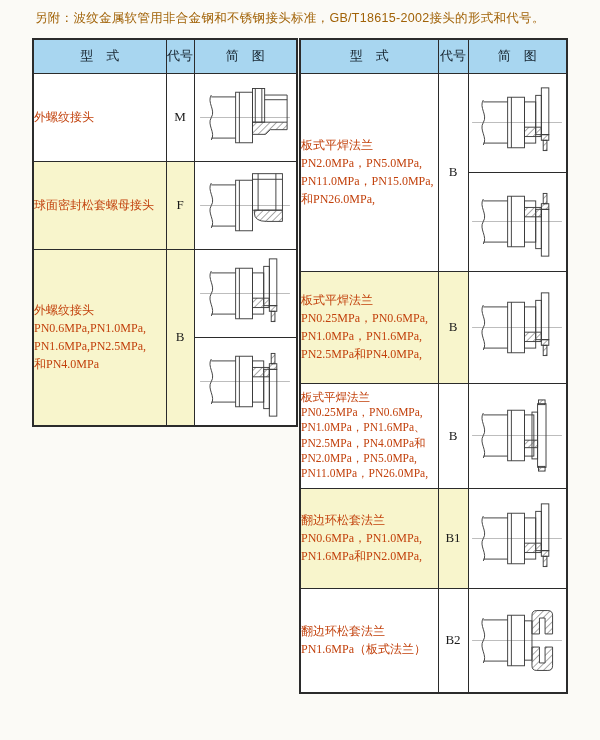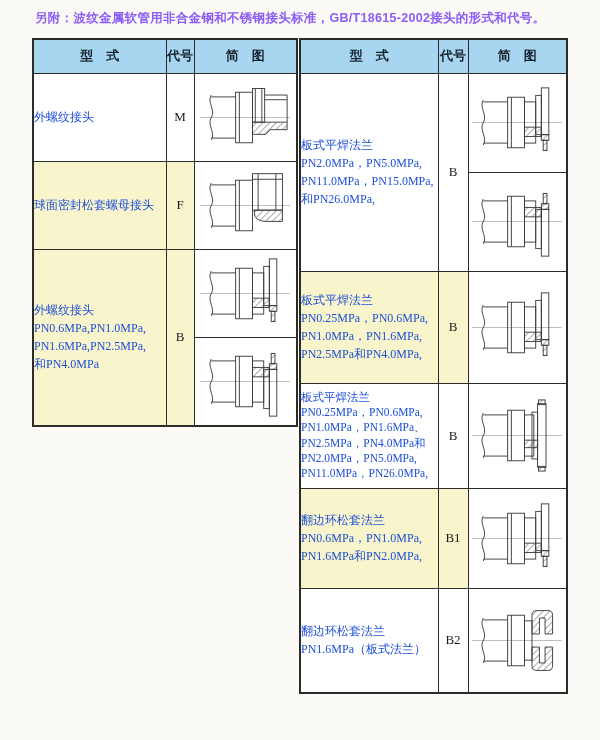--- a/index.html
+++ b/index.html
@@ -6,46 +6,46 @@
   body{
     width:600px;height:740px;
     background:#fbfaf6;
     font-family:"Liberation Sans","DejaVu Sans",sans-serif;
     position:relative;
     overflow:hidden;
   }
   .page{position:absolute;inset:0;}
   .caption{
     position:absolute;left:35px;top:10px;width:556px;
-    font-size:12.5px;font-weight:bold;color:#8b5cf6;
+    font-size:12.5px;font-weight:normal;color:#a16207;
     letter-spacing:0.3px;
   }
   table.fittings{
     position:absolute;top:38px;
     border-collapse:collapse;
     table-layout:fixed;
     background:#ffffff;
     border:2px solid #2b2b2b;
   }
   table.left-tbl{left:32px;width:266px;}
   table.right-tbl{left:299px;width:269px;}
   table.fittings th, table.fittings td{
     border:1px solid #2b2b2b;
     vertical-align:middle;
     padding:0;
     overflow:hidden;
   }
   th.hdr{
     background:#a8d6f0;
-    font-size:13px;font-weight:bold;color:#15232e;
+    font-size:13px;font-weight:normal;color:#15232e;
     text-align:center;
   }
   td.type{
     font-family:"Liberation Serif","DejaVu Serif",serif;
-    font-size:12px;line-height:1.5;color:#1d4ed8;
+    font-size:12px;line-height:1.5;color:#c2410c;
     padding:4px 4px 4px 8px;
     white-space:pre-line;
     text-align:left;
   }
   td.type.tight{font-size:11.5px;line-height:1.33;}
   td.code{
     font-family:"Liberation Serif","DejaVu Serif",serif;
     font-size:13px;color:#1a1a1a;
     text-align:center;
   }

